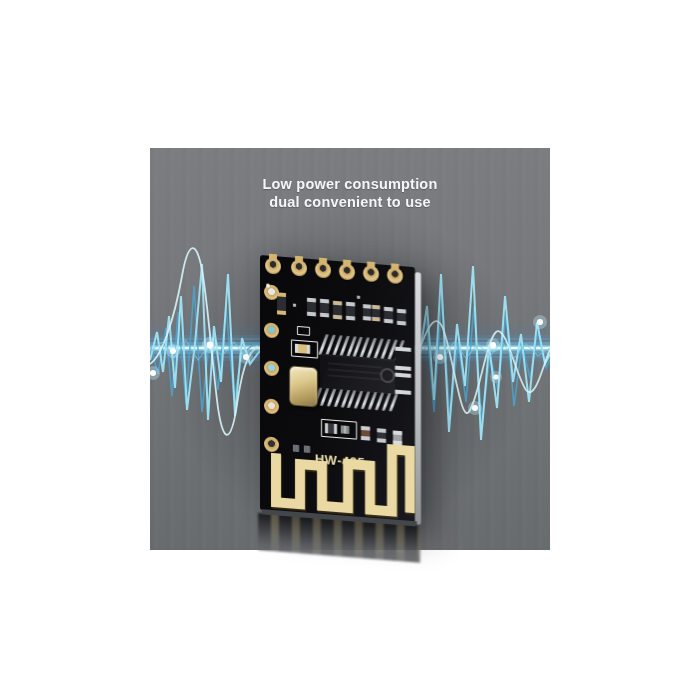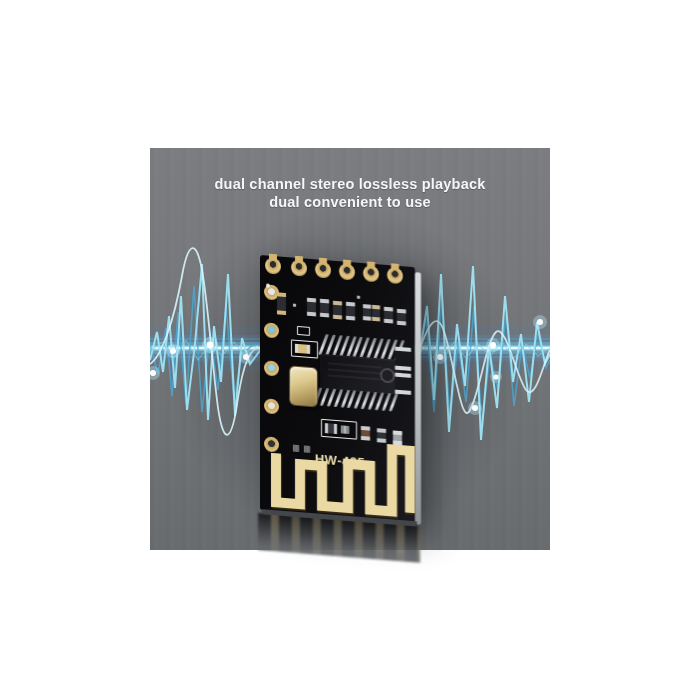--- a/index.html
+++ b/index.html
@@ -177,21 +177,21 @@
         </g>
       <g>
           <circle cx="390" cy="174" r="7" fill="rgba(190,240,255,.35)"></circle>
           <circle cx="390" cy="174" r="3" fill="#fff"></circle>
         </g>
     </g>
   </svg>
 </div>
 
 <div class="caption">
-  <div>dual channel stereo lossless playback</div>
+  <div>Low power consumption</div>
   <div>dual convenient to use</div>
 </div>
 
 <div class="reflection"></div>
 
 <div class="board">
 
   <div class="edge-right"></div>
   <div class="edge-bottom"></div>
 

